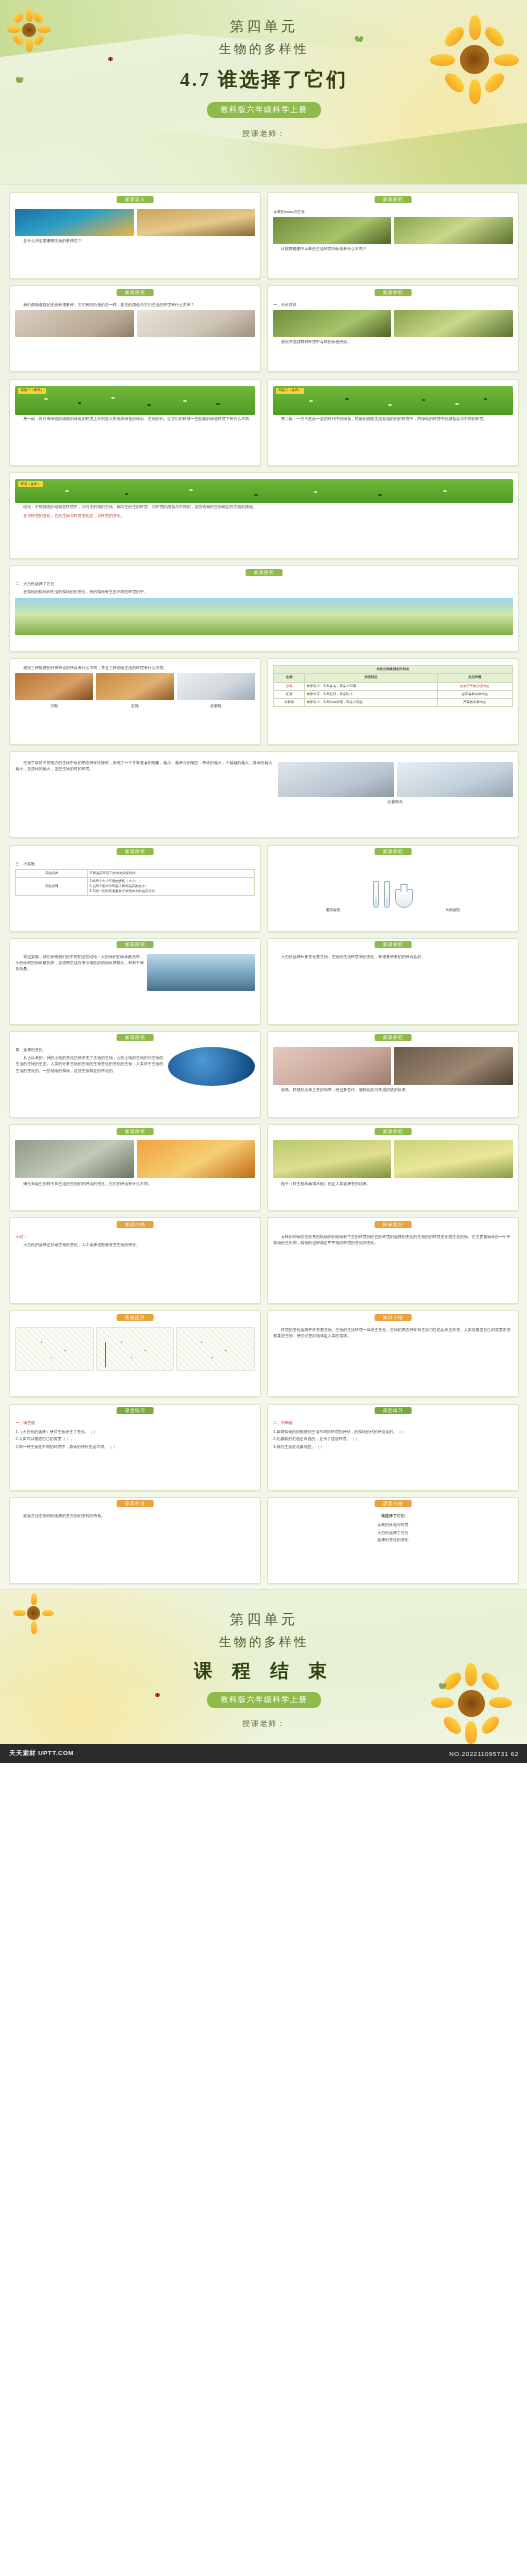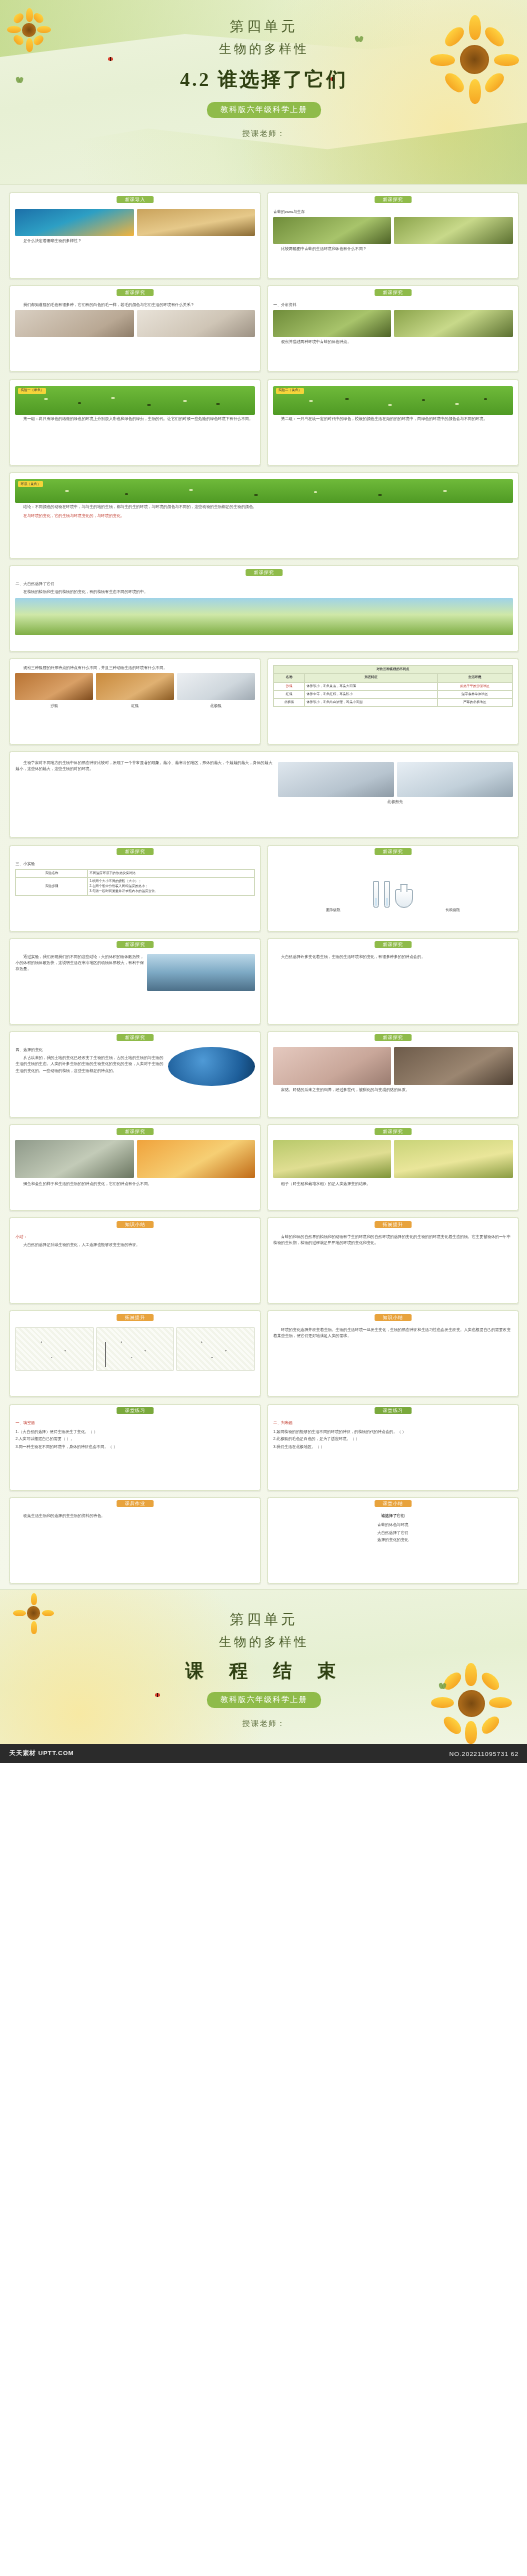--- a/index.html
+++ b/index.html
@@ -142,21 +142,21 @@
   .bullet div { margin-bottom:1px; }
 
   
   .ending {
     height:155px; position:relative; overflow:hidden;
     background: radial-gradient(circle at 15% 80%, #f7e9a4 0%, rgba(247,233,164,0) 40%),
                 linear-gradient(175deg,#eef4df 0%, #e6f0d2 50%, #f0f5e2 100%);
     border-top:0.5px solid #dfe7cc;
   }
   .ending .cover-text { padding-top:20.6px; }
-  .e-title { font-size:18.5px; color:#2f4012; letter-spacing:7.2px; font-weight:bold; margin-top:7.2px; font-family:Liberation Mono, monospace;}
+  .e-title { font-size:18.5px; color:#2f4012; letter-spacing:7.2px; font-weight:bold; margin-top:7.2px; font-family:Liberation Sans, sans-serif;}
 
   .footer {
     height:18.5px; background:#2b2b2b; color:#e8e8e8;
     display:flex; align-items:center; justify-content:space-between;
     padding:0 9.3px; font-size:6.2px; letter-spacing:0.5px;
   }
   .footer .brand { font-weight:bold; }
 
   .butterfly { position:absolute; width:7.2px; height:5.7px; }
   .butterfly:before, .butterfly:after{
@@ -202,21 +202,21 @@
     </div>
 
     <div class="butterfly" style="left:15.5px;top:77px;"></div>
     <div class="butterfly" style="left:355px;top:36px;"></div>
     <div class="ladybug" style="left:108px;top:57px;"></div>
     <div class="ladybug" style="left:330px;top:77px;"></div>
 
     <div class="cover-text">
       <div class="c-unit">第四单元</div>
       <div class="c-sub">生物的多样性</div>
-      <div class="c-title">4.2  谁选择了它们</div>
+      <div class="c-title">4.7  谁选择了它们</div>
       <div class="c-book">教科版六年级科学上册</div>
       <div class="c-teacher">授课老师：</div>
     </div>
   </div>
 
   <div class="grid-wrap">
     <div class="grid">
 
       <div class="slide">
         <div class="ribbon">新课导入</div>

